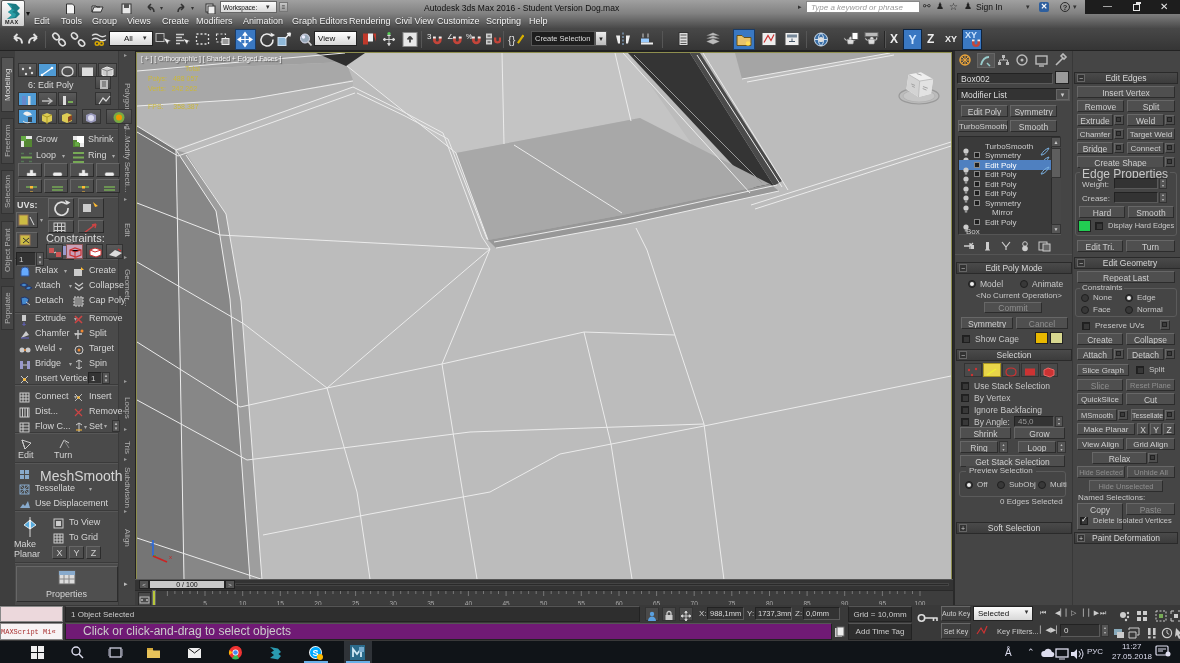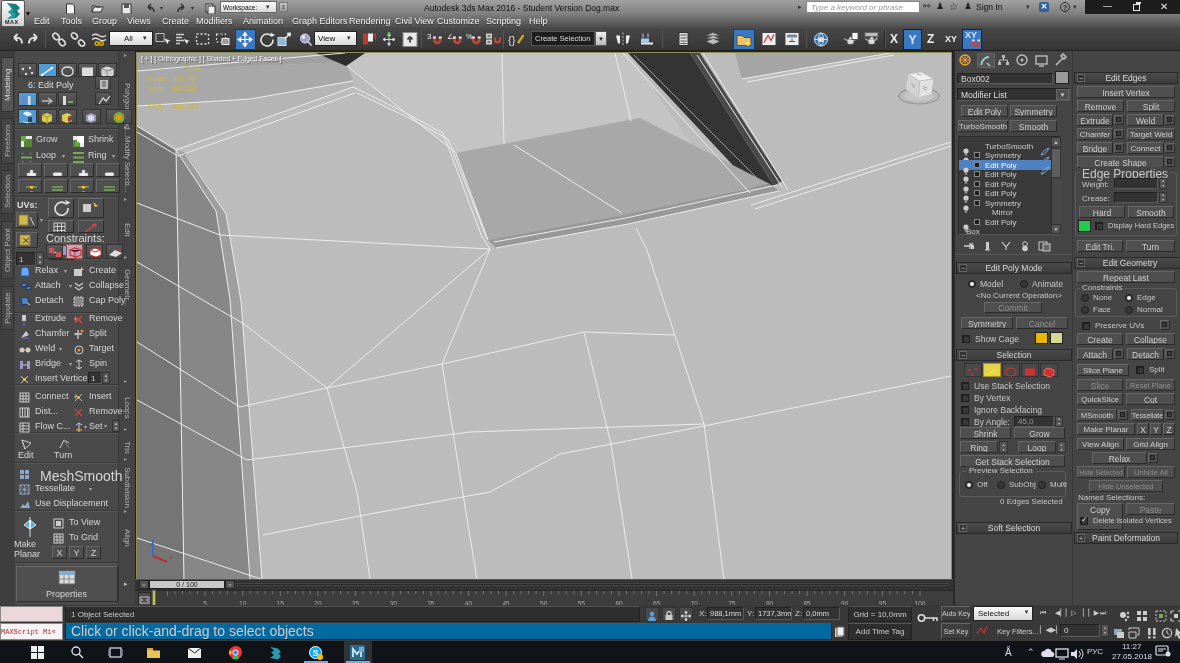--- a/index.html
+++ b/index.html
@@ -1065,21 +1065,21 @@
 <div style="left:1160px;top:320px;width:10px;height:10px;background:#4f4f4f;border:1px solid #676767;border-bottom-color:#2c2c2c;border-right-color:#2c2c2c"></div>
 <div style="left:1162px;top:322px;width:5px;height:5px;background:#3a3a3a;border:1px solid #222"></div>
 <div class="b" style="left:1077px;top:333px;width:46px;height:12px;font-size:8.5px;line-height:12px;">Create</div>
 <div class="b" style="left:1126px;top:333px;width:49px;height:12px;font-size:8.5px;line-height:12px;">Collapse</div>
 <div class="b" style="left:1077px;top:348px;width:36px;height:12px;font-size:8.5px;line-height:12px;">Attach</div>
 <div style="left:1114px;top:349px;width:10px;height:10px;background:#4f4f4f;border:1px solid #676767;border-bottom-color:#2c2c2c;border-right-color:#2c2c2c"></div>
 <div style="left:1116px;top:351px;width:5px;height:5px;background:#3a3a3a;border:1px solid #222"></div>
 <div class="b" style="left:1127px;top:348px;width:37px;height:12px;font-size:8.5px;line-height:12px;">Detach</div>
 <div style="left:1165px;top:349px;width:10px;height:10px;background:#4f4f4f;border:1px solid #676767;border-bottom-color:#2c2c2c;border-right-color:#2c2c2c"></div>
 <div style="left:1167px;top:351px;width:5px;height:5px;background:#3a3a3a;border:1px solid #222"></div>
-<div class="b" style="left:1077px;top:364px;width:52px;height:12px;font-size:8px;line-height:12px;">Slice Plane</div>
+<div class="b" style="left:1077px;top:364px;width:52px;height:12px;font-size:8px;line-height:12px;">Slice Graph</div>
 <div class="chk" style="left:1136px;top:366px"></div>
 <div style="left:1149px;top:365px;color:#c8c8c8;font-size:8px">Split</div>
 <div class="b" style="left:1077px;top:379px;width:46px;height:12px;font-size:8.5px;line-height:12px;color:#8f8f8f;">Slice</div>
 <div class="b" style="left:1126px;top:379px;width:49px;height:12px;font-size:7.5px;line-height:12px;color:#8f8f8f;">Reset Plane</div>
 <div class="b" style="left:1077px;top:393px;width:46px;height:12px;font-size:8px;line-height:12px;">QuickSlice</div>
 <div class="b" style="left:1126px;top:393px;width:49px;height:12px;font-size:8.5px;line-height:12px;">Cut</div>
 <div class="b" style="left:1077px;top:409px;width:40px;height:12px;font-size:7.5px;line-height:12px;">MSmooth</div>
 <div style="left:1118px;top:410px;width:10px;height:10px;background:#4f4f4f;border:1px solid #676767;border-bottom-color:#2c2c2c;border-right-color:#2c2c2c"></div>
 <div style="left:1120px;top:412px;width:5px;height:5px;background:#3a3a3a;border:1px solid #222"></div>
 <div class="b" style="left:1131px;top:409px;width:33px;height:12px;font-size:7px;line-height:12px;">Tessellate</div>
@@ -1102,21 +1102,21 @@
 <div class="b" style="left:1126px;top:503px;width:49px;height:12px;font-size:8.5px;line-height:12px;color:#8f8f8f;">Paste</div>
 <div class="chk" style="left:1080px;top:517px"></div>
 <div style="left:1081px;top:515px;color:#eee;font-size:8px">✓</div>
 <div style="left:1093px;top:516px;color:#c8c8c8;font-size:7.5px">Delete Isolated Vertices</div>
 <div class="roll" style="left:1074px;top:532px;width:104px;height:12px;line-height:11px">Paint Deformation</div>
 <div style="left:1077px;top:534px;width:8px;height:8px;background:#333;border:1px solid #666;color:#ccc;font-size:7px;line-height:7px;text-align:center">+</div>
 <div style="left:0;top:605px;width:1180px;height:36px;background:#393939"></div>
 <div style="left:0;top:606px;width:63px;height:16px;background:#ecd8dc;border:1px solid #888"></div>
 <div style="left:0;top:623px;width:63px;height:17px;background:#f7f3f4;border:1px solid #888;color:#a33;font-family:'Liberation Mono',monospace;font-size:7px;line-height:16px;overflow:hidden">MAXScript Mi«</div>
 <div style="left:65px;top:606px;width:575px;height:16px;background:#2e2e2e;border:1px solid #222;border-top-color:#555;color:#ccc;font-size:8px;line-height:15px;padding-left:5px">1 Object Selected</div>
-<div style="left:65px;top:623px;width:767px;height:17px;background:#0369a1;border:1px solid #222;border-top-color:#555;color:#ccc;font-size:14px;line-height:15px;padding-left:5px">Click or click-and-drag to select objects</div>
+<div style="left:65px;top:623px;width:767px;height:17px;background:#701a75;border:1px solid #222;border-top-color:#555;color:#ccc;font-size:12px;line-height:15px;padding-left:17px">Click or click-and-drag to select objects</div>
 <div style="left:645px;top:607px;width:14px;height:14px;background:#4a4a4a;border:1px solid #333"><svg width="12" height="12" viewBox="0 0 12 12">
       <circle cx="6" cy="4" r="2.2" fill="#5aa0e0"></circle>
       <path d="M2 11c0-3 2-4.5 4-4.5s4 1.5 4 4.5z" fill="#5aa0e0"></path>
     </svg></div>
 <div style="left:662px;top:607px;width:14px;height:14px;background:#4a4a4a;border:1px solid #333"><svg width="12" height="12" viewBox="0 0 12 12">
       <rect x="2.5" y="5" width="7" height="5" fill="#ccc"></rect>
       <path d="M4 5V3.5a2 2 0 0 1 4 0V5" stroke="#ccc" stroke-width="1.3" fill="none"></path>
     </svg></div>
 <div style="left:679px;top:607px;width:14px;height:14px;background:#4a4a4a;border:1px solid #333"><svg width="12" height="12" viewBox="0 0 12 12">
       <path d="M6 1v10M1 6h10M6 1L4.8 2.8h2.4zM6 11l-1.2-1.8h2.4zM1 6l1.8-1.2v2.4zM11 6l-1.8-1.2v2.4z" stroke="#ddd" stroke-width=".8" fill="#ddd"></path>

